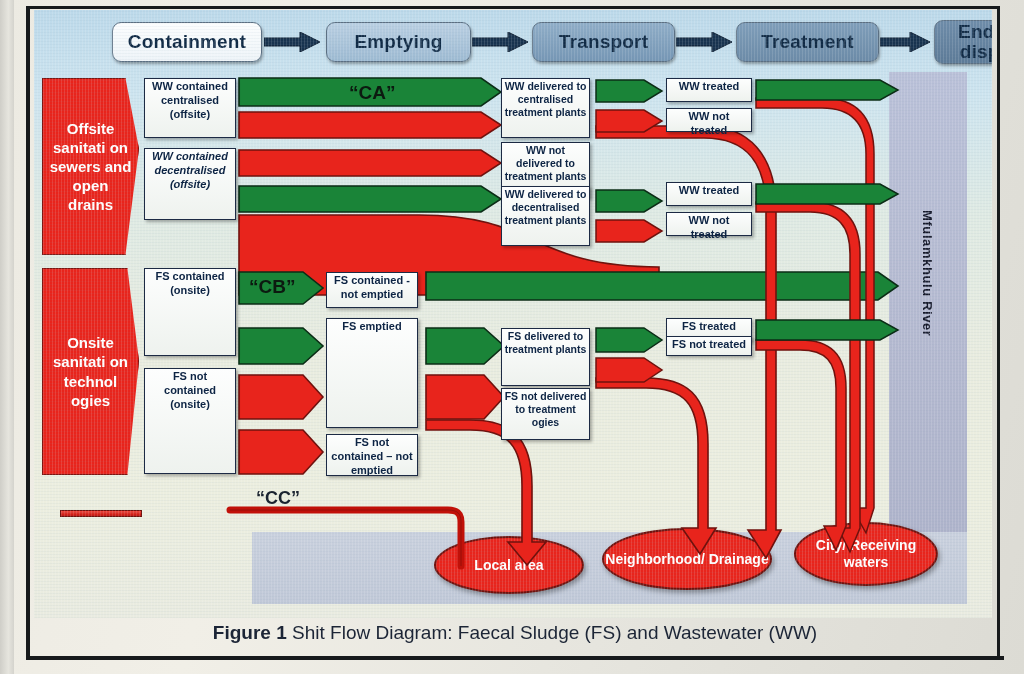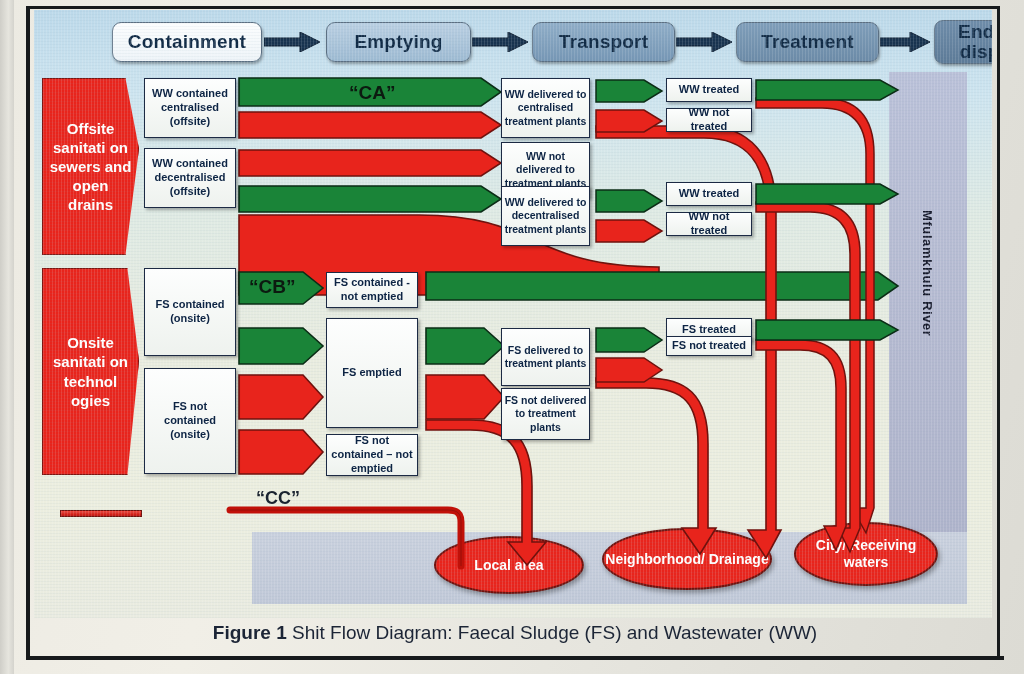--- a/index.html
+++ b/index.html
@@ -102,21 +102,21 @@
 
   
   .lbox {
     position: absolute;
     background: linear-gradient(180deg,#fdfefe,#eef2ee);
     border: 1.4px solid #1c2a44;
     color: #0d2444;
     font-weight: bold;
     font-size: 11px;
     text-align: center;
-    display: flex; align-items: center; justify-content: center;
+    display: flex; justify-content: center;
     line-height: 1.25;
     box-shadow: 2px 2px 3px rgba(0,0,0,0.3);
     box-sizing: border-box;
     padding: 1px 2px;
   }
   .lbox.small { font-size: 10.5px; }
 
   
   .flow {
     position: absolute;
@@ -289,21 +289,21 @@
       <span>Offsite sanitati on  sewers and open drains</span>
     </div>
     <div class="wedge" style="left:8px; top:258px; width:95px; height:205px;
                 clip-path: polygon(0 0, 88% 0, 100% 45%, 88% 100%, 0 100%);">
       <span>Onsite sanitati on technol ogies</span>
     </div>
 
     <div class="lbox" style="left:110px; top:68px; width:92px; height:60px; z-index:4;">
       <span>WW contained centralised (offsite)</span>
     </div>
-    <div class="lbox" style="left:110px; top:138px; width:92px; height:60px; z-index:4;">
+    <div class="lbox" style="left:110px; top:138px; width:92px; height:72px; z-index:4;font-style:italic;">
       <span>WW contained decentralised (offsite)</span>
     </div>
     <div class="lbox" style="left:110px; top:258px; width:92px; height:88px; z-index:4;">
       <span>FS contained (onsite)</span>
     </div>
     <div class="lbox" style="left:110px; top:358px; width:92px; height:106px; z-index:4;">
       <span>FS not contained (onsite)</span>
     </div>
 
     <div class="thinline" style="left:26px; top:500px; width:82px;"></div>
@@ -372,21 +372,21 @@
     <div class="lbox small" style="left:467px; top:132px; width:89px; height:56px; z-index:5;">
       <span>WW not delivered to treatment plants</span>
     </div>
     <div class="lbox small" style="left:467px; top:176px; width:89px; height:60px; z-index:5;">
       <span>WW delivered to decentralised treatment plants</span>
     </div>
     <div class="lbox small" style="left:467px; top:318px; width:89px; height:58px; z-index:5;">
       <span>FS delivered to treatment plants</span>
     </div>
     <div class="lbox small" style="left:467px; top:378px; width:89px; height:52px; z-index:5;">
-      <span>FS not delivered to treatment plants</span>
+      <span>FS not delivered to treatment ogies</span>
     </div>
 
     <div class="flow" style="left:562px; top:70px; z-index:3;">
       <svg width="66" height="22" viewBox="0 0 66 22">
         <path d="M0 0 H48 L66 11 L48 22 H0 Z" fill="#1a8438" stroke="#0b2d16" stroke-width="1.5"></path>
       </svg>
     </div>
     <div class="flow" style="left:562px; top:100px; z-index:3;">
       <svg width="66" height="22" viewBox="0 0 66 22">
         <path d="M0 0 H48 L66 11 L48 22 H0 Z" fill="#e8241c" stroke="#6f120e" stroke-width="1.5"></path>

